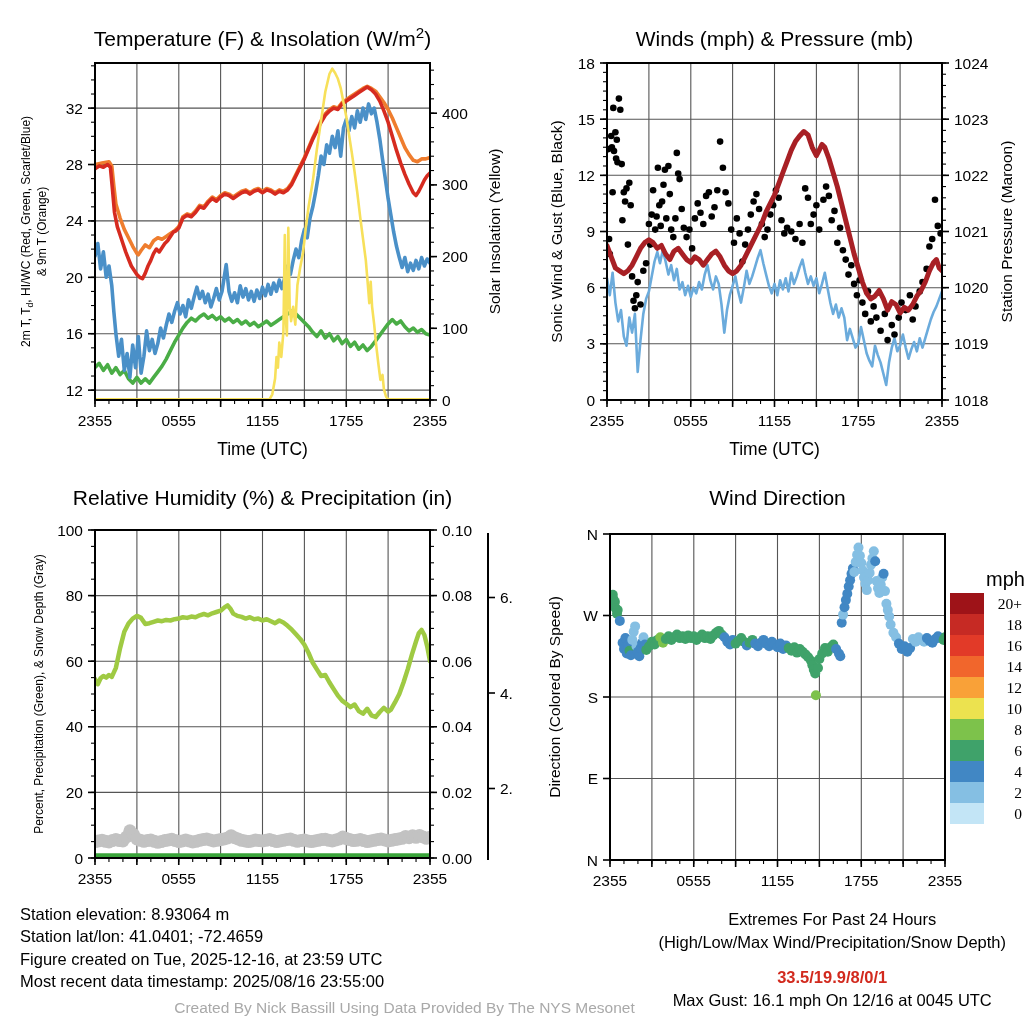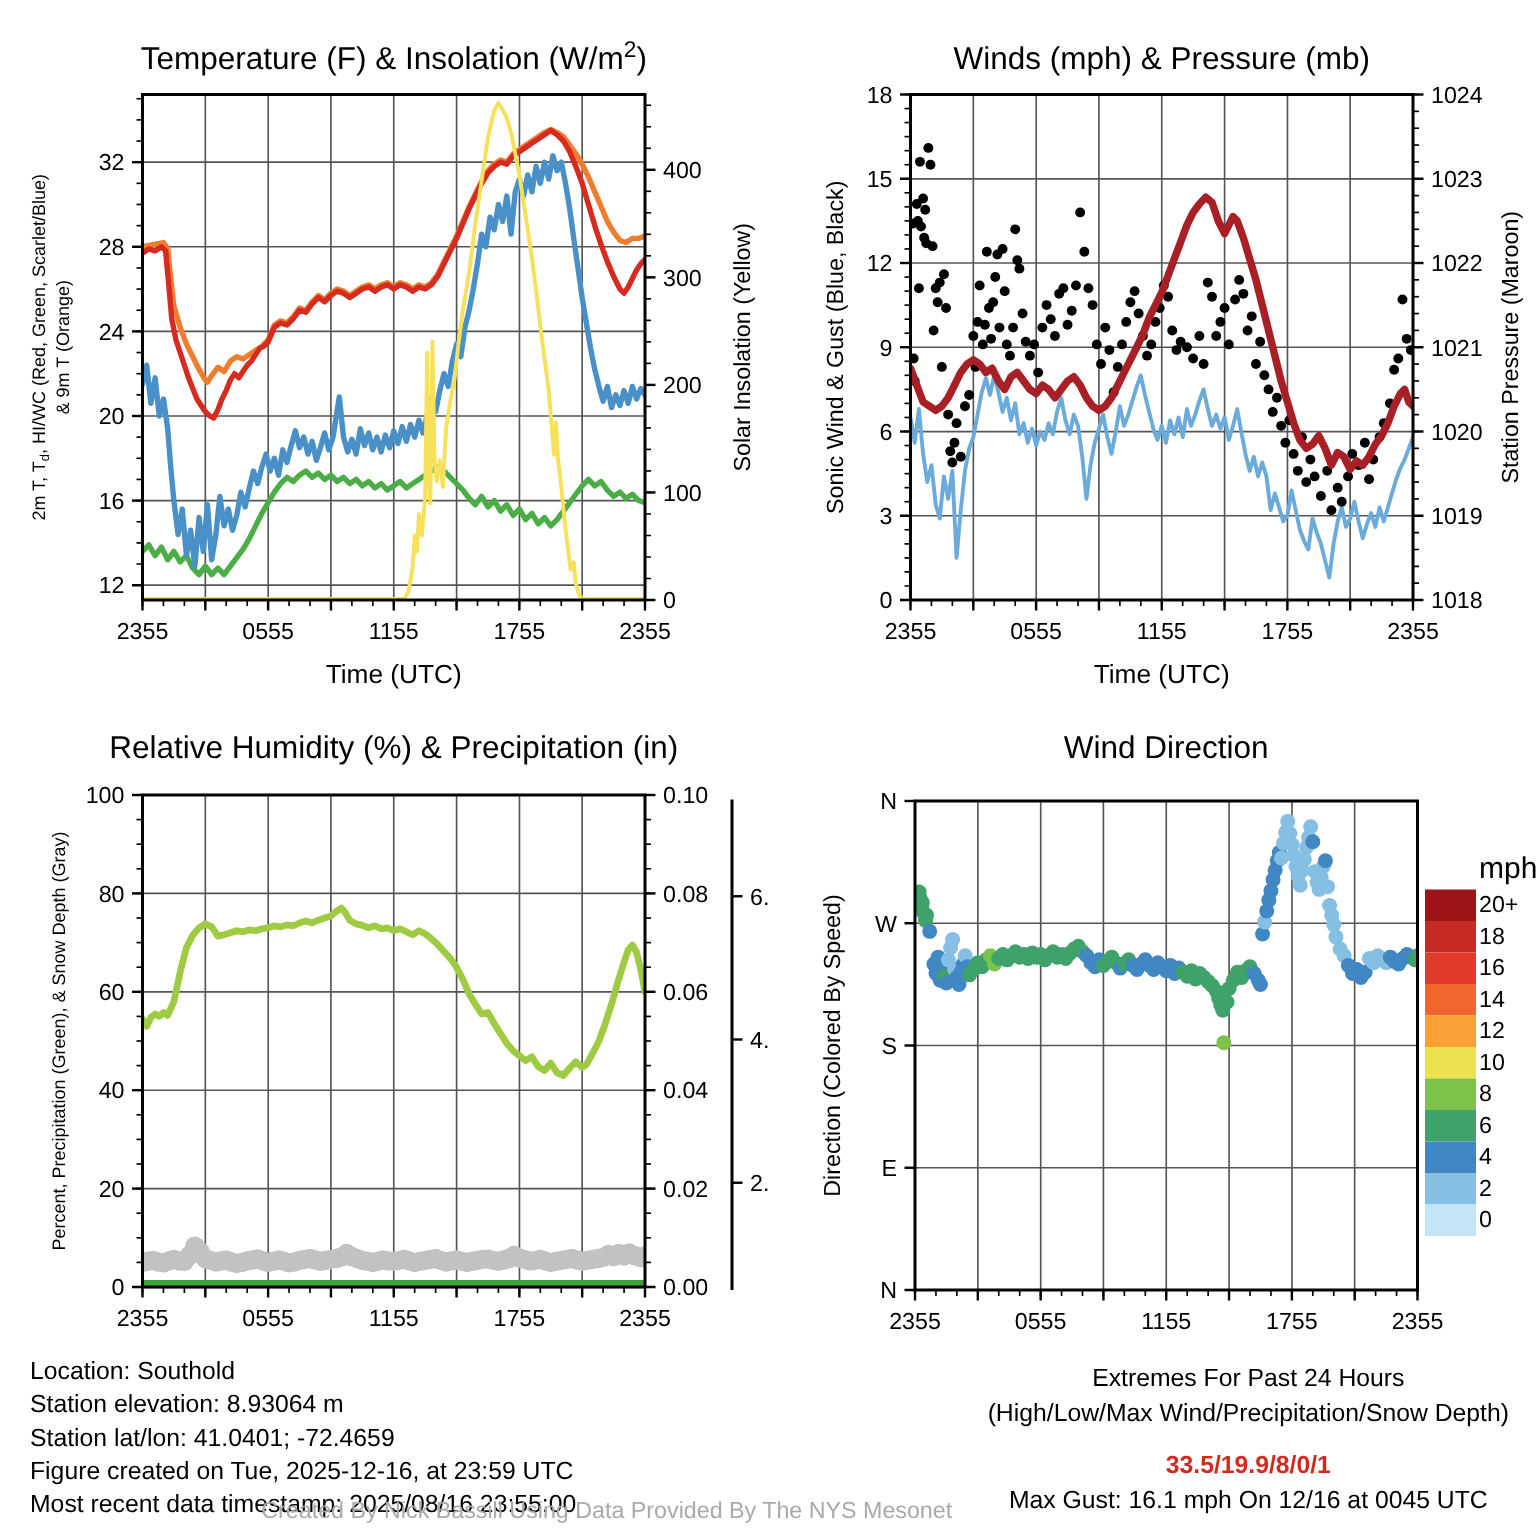--- a/index.html
+++ b/index.html
@@ -8,21 +8,21 @@
   svg text{font-family:"Liberation Sans","DejaVu Sans",sans-serif;}
   #svg-tl{left:0;top:0;}
   #svg-tr{left:512px;top:0;}
   #svg-bl{left:0;top:465px;}
   #svg-br{left:512px;top:465px;}
   #legend{position:absolute;left:950px;top:570px;}
   #legend-title{position:absolute;left:36px;top:-2px;width:34px;text-align:right;font-size:20px;}
   #legend-rows{position:absolute;left:0;top:23px;}
   .legend-row{height:21px;position:relative;}
   .legend-swatch{position:absolute;left:0;top:0;width:34px;height:21px;}
-  .legend-label{position:absolute;left:36px;top:0;width:36px;height:21px;text-align:left;font-size:15.5px;line-height:21px;}
+  .legend-label{position:absolute;left:36px;top:0;width:36px;height:21px;text-align:right;font-size:15.5px;line-height:21px;font-family:Liberation Serif, serif;}
   #footer-left{position:absolute;left:20px;top:903px;font-size:16.5px;line-height:22.3px;}
   #footer-right{position:absolute;right:18px;top:908px;font-size:16.5px;line-height:23px;text-align:center;}
   #extremes-values{font-weight:bold;}
   #watermark{position:absolute;left:0;top:999px;width:809px;text-align:center;font-size:15.5px;color:#a9a9a9;}
 </style>
 </head>
 <body>
 
 <div class="page">
   <svg id="svg-tl" width="512" height="465">
@@ -1021,21 +1021,20 @@
           <div class="legend-label">2</div>
         </div>
         <div class="legend-row">
           <div class="legend-swatch" style="background: rgb(195, 229, 246);"></div>
           <div class="legend-label">0</div>
         </div>
       </div>
   </div>
 
   <div id="footer-left">
-    <div>Location: Southold</div>
     <div>Station elevation: 8.93064 m</div>
     <div>Station lat/lon: 41.0401; -72.4659</div>
     <div>Figure created on Tue, 2025-12-16, at 23:59 UTC</div>
     <div>Most recent data timestamp: 2025/08/16 23:55:00</div>
   </div>
 
   <div id="footer-right">
     <div>Extremes For Past 24 Hours</div>
     <div>(High/Low/Max Wind/Precipitation/Snow Depth)</div>
     <div id="extremes-values" style="color: rgb(210, 42, 30); margin-top: 12px;">33.5/19.9/8/0/1</div>

